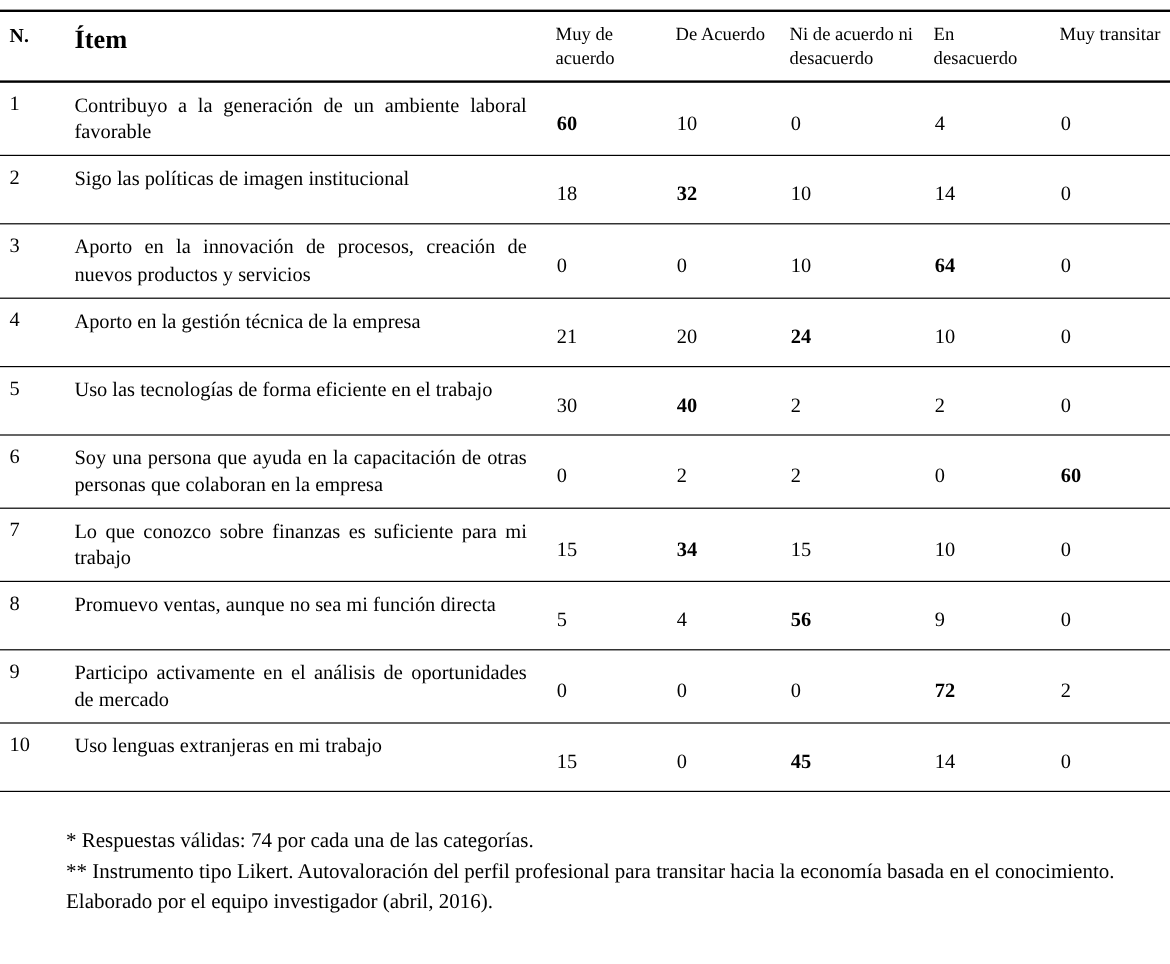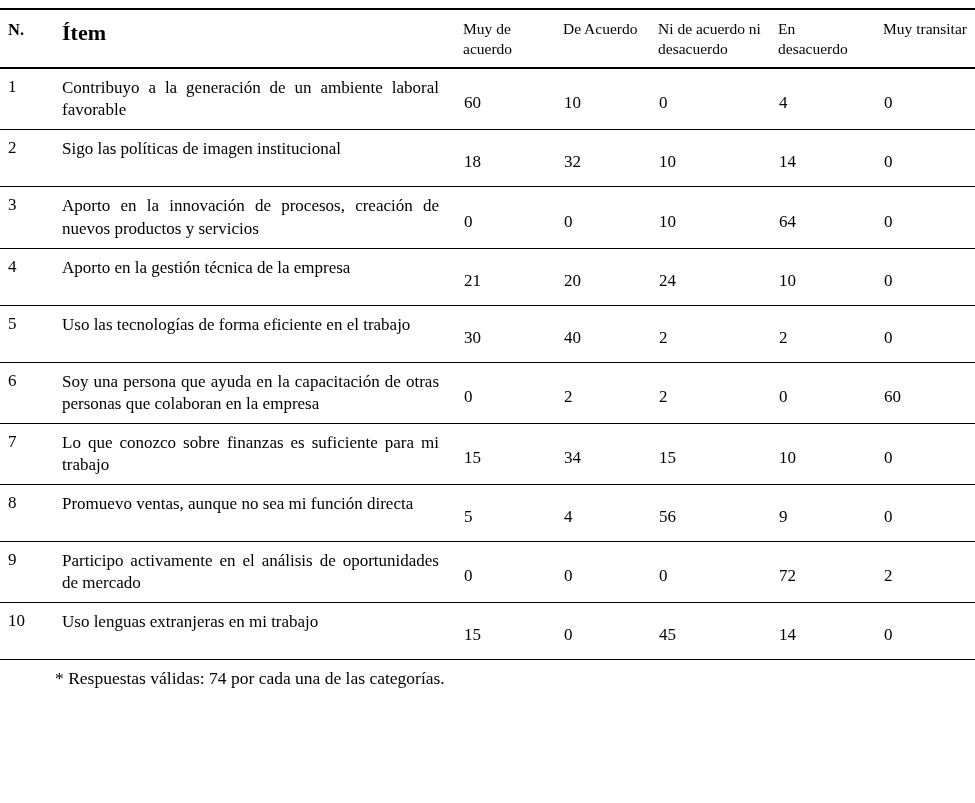--- a/index.html
+++ b/index.html
@@ -66,24 +66,24 @@
     vertical-align: top;
     text-align: justify;
     line-height: 1.3;
     padding: 8px 16px 8px 7px;
   }
   td.col-val {
     vertical-align: middle;
     padding: 16px 4px 8px 9px;
     height: 57px;
   }
-  td.col-val.max-val { font-weight: normal; }
+  td.col-val.max-val { font-weight: bold; }
 
   .footnotes {
-    margin: 6px 30px 0 55px;
+    margin: 28px 30px 0 55px;
     font-size: 17.5px;
     line-height: 1.45;
   }
   .footnote { margin: 0; }
 </style>
 </head>
 <body>
 
 <div class="doc">
 
@@ -197,15 +197,16 @@
           <td class="col-val">0</td>
           <td class="col-val max-val">45</td>
           <td class="col-val">14</td>
           <td class="col-val">0</td>
         </tr>
       </tbody>
   </table>
 
   <div class="footnotes">
     <p class="footnote">* Respuestas válidas: 74 por cada una de las categorías.</p>
+    <p class="footnote">** Instrumento tipo Likert. Autovaloración del perfil profesional para transitar hacia la economía basada en el conocimiento. Elaborado por el equipo investigador (abril, 2016).</p>
   </div>
 
 </div>
 
 </body></html>

